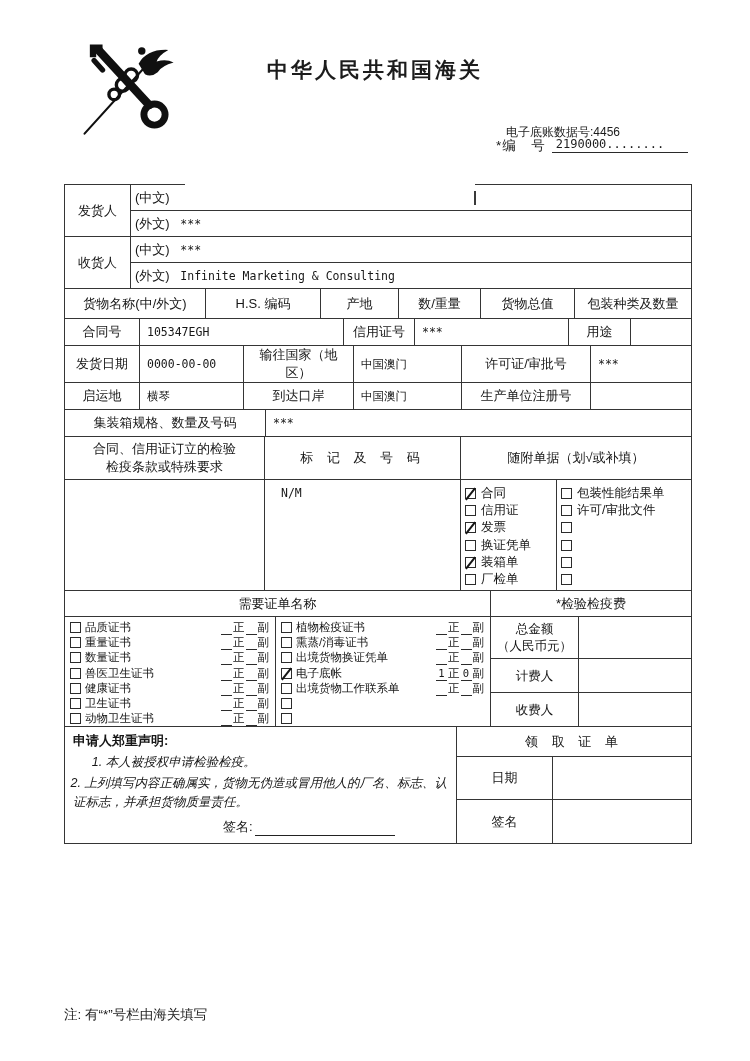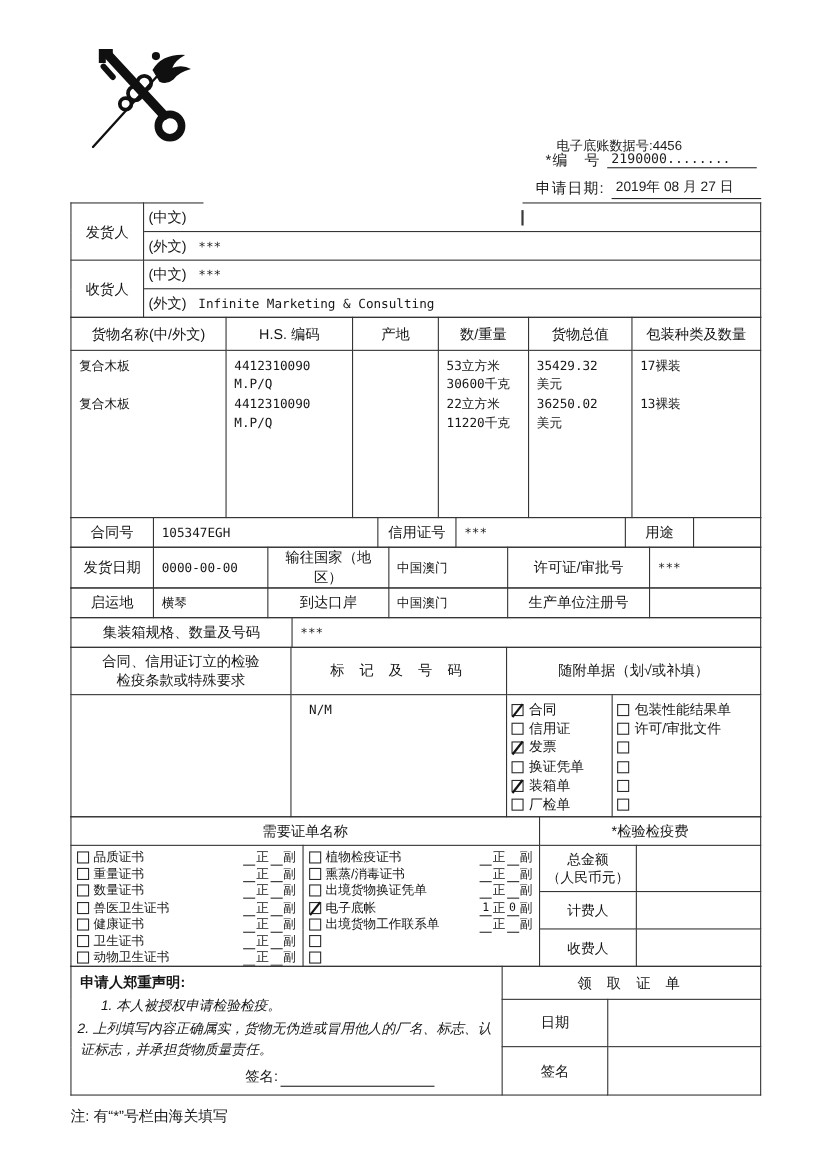--- a/index.html
+++ b/index.html
@@ -89,28 +89,25 @@
       <line x1="22" y1="15" x2="70" y2="67" stroke-width="8"></line>
       <path d="M18,25 l8,9" stroke-width="5"></path>
       <circle cx="75" cy="76" r="10" stroke-width="6.5"></circle>
       <circle cx="45" cy="48" r="6" stroke-width="3.2"></circle>
       <circle cx="53" cy="39" r="6" stroke-width="3.2"></circle>
       <circle cx="37" cy="57" r="5" stroke-width="3.2"></circle>
       <path d="M60,28 q8,-14 28,-13 q-9,5 -11,11 q9,-3 16,1 q-11,3 -15,9 q-6,5 -12,2 z" fill="#101010" stroke="none"></path>
       <circle cx="63" cy="16" r="3.5" fill="#101010" stroke="none"></circle>
     </g>
   </svg>
+  <div class="org-title">中华人民共和国海关</div>
   <div class="eledger">电子底账数据号:4456</div>
   <div class="info-line serial-line">
     <span class="info-label">*编　号</span>
     <span class="uval">2190000........</span>
-  </div>
-  <div class="info-line date-line">
-    <span class="info-label">申请日期:</span>
-    <span class="uval">2019年 08 月 27 日</span>
   </div>
 
   <div class="form">
 
     <table class="tA">
       <colgroup>
           <col style="width:66px">
           <col style="width:561px">
         </colgroup>
       <tbody>
@@ -153,41 +150,20 @@
           <col style="width:117px">
       </colgroup>
       <tbody>
           <tr class="hrow">
         <th>货物名称(中/外文)</th>
         <th>H.S. 编码</th>
         <th>产地</th>
         <th>数/重量</th>
         <th>货物总值</th>
         <th>包装种类及数量</th>
-      </tr>
-      <tr class="brow">
-        <td class="val">复合木板
-
-复合木板</td>
-        <td class="val">4412310090
-M.P/Q
-4412310090
-M.P/Q</td>
-        <td class="val"></td>
-        <td class="val">53立方米
-30600千克
-22立方米
-11220千克</td>
-        <td class="val">35429.32
-美元
-36250.02
-美元</td>
-        <td class="val">17裸装
-
-13裸装</td>
       </tr>
     </tbody>
       </table>
 
     <table class="tC">
       <colgroup>
         <col style="width:75px">
           <col style="width:204px">
           <col style="width:71px">
         <col style="width:154px">

